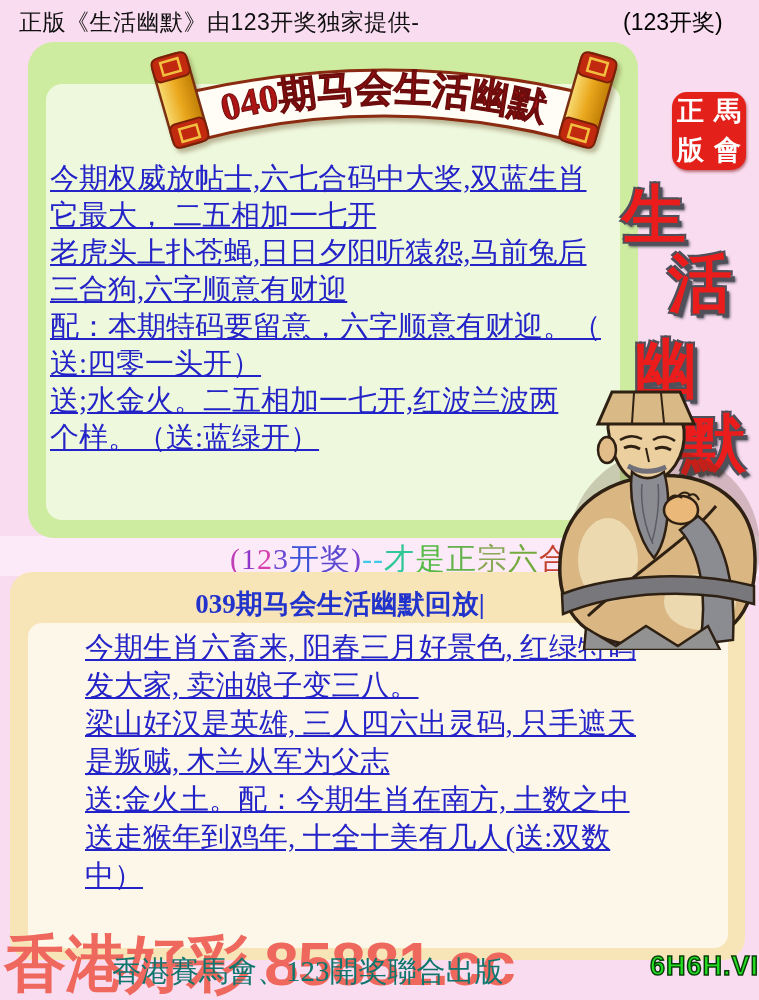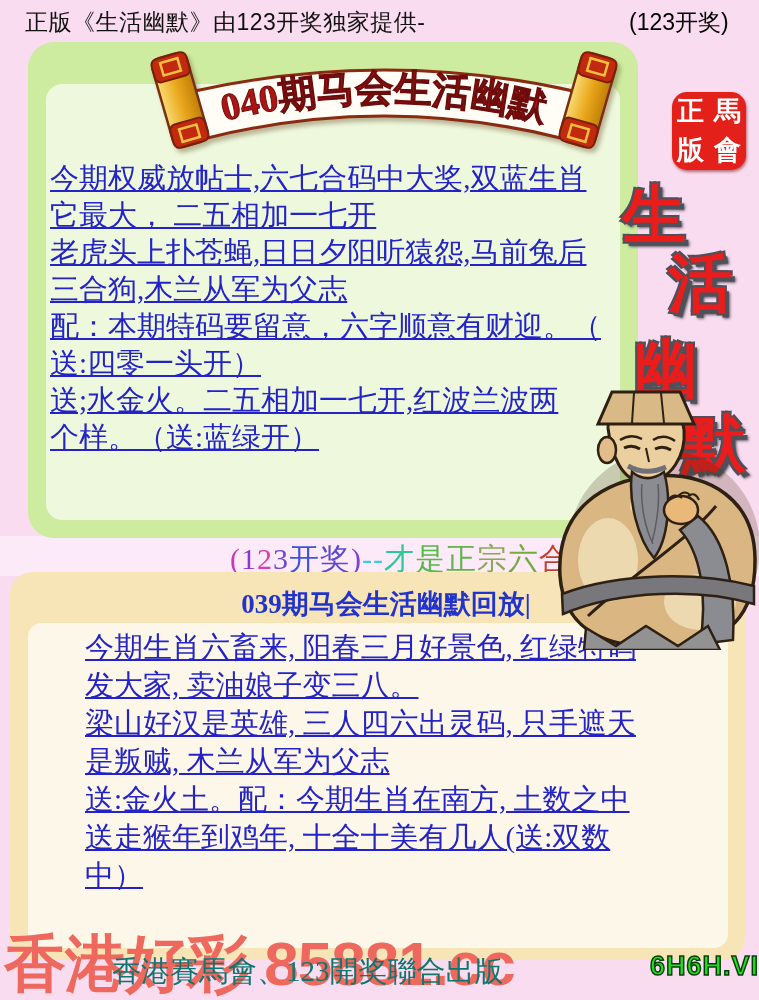--- a/index.html
+++ b/index.html
@@ -1,21 +1,21 @@
 <!DOCTYPE html>
 <html><head>
 <meta charset="utf-8">
 <style>
   html,body{margin:0;padding:0;}
   body{width:759px;height:1000px;position:relative;overflow:hidden;
        background:#fadcf0;font-family:"Liberation Sans",sans-serif;}
   .abs{position:absolute;}
 
   
-  .top-header{left:12px;top:0;width:719px;height:40px;z-index:3;padding-left:8px;}
+  .top-header{left:6px;top:0;width:719px;height:40px;z-index:3;padding-left:8px;}
   .hdr-left{left:13px;top:7px;font-size:23px;color:#111;letter-spacing:0.5px;}
   .hdr-right{left:617px;top:7px;font-size:23px;color:#000000;}
 
   
   .green-box{left:28px;top:42px;width:610px;height:496px;background:#cdeca0;
              border-radius:26px;z-index:2;}
   .green-inner{left:18px;top:42px;width:574px;height:436px;background:#eef8dd;
                border-radius:16px;}
   .cur-text{left:4px;top:76px;width:560px;color:#2323c8;
             font-family:"Liberation Serif",serif;font-size:29px;line-height:37px;
@@ -45,21 +45,21 @@
 
   
   .band{left:0;top:536px;width:759px;height:40px;background:#fdeaf8;z-index:1;}
   .band-text{position:absolute;right:158px;top:3px;font-size:30px;
              font-family:"Liberation Serif",serif;letter-spacing:1px;white-space:nowrap;}
 
   
   .orange-box{left:10px;top:572px;width:735px;height:388px;background:#f7e5b8;
               border-radius:22px;z-index:2;}
   .orange-title{left:0;top:14px;width:660px;text-align:center;color:#2233cc;
-                font-family:"Liberation Serif",serif;font-size:27px;font-weight:bold;padding-left:46px;}
+                font-family:"Liberation Serif",serif;font-size:27px;font-weight:bold;}
   .orange-inner{left:18px;top:51px;width:700px;height:325px;background:#fdf7e9;
                 border-radius:14px;}
   .prev-text{left:57px;top:5px;width:630px;color:#2323c8;
              font-family:"Liberation Serif",serif;font-size:29px;line-height:38px;
              font-weight:500;}
 
   
   .mascot-svg{left:550px;top:388px;width:209px;height:262px;z-index:10;}
 
   
@@ -77,21 +77,21 @@
   <div class="abs hdr-left">正版《生活幽默》由123开奖独家提供-</div>
   <div class="abs hdr-right">(123开奖)</div>
 </div>
 
 <div class="abs green-box">
   <div class="abs green-inner">
     <div class="abs cur-text">
         <div class="tline">今期权威放帖士,六七合码中大奖,双蓝生肖</div>
         <div class="tline">它最大， 二五相加一七开</div>
         <div class="tline">老虎头上扑苍蝇,日日夕阳听猿怨,马前兔后</div>
-        <div class="tline">三合狗,木兰从军为父志</div>
+        <div class="tline">三合狗,六字顺意有财迎</div>
         <div class="tline">配：本期特码要留意，六字顺意有财迎。（</div>
         <div class="tline">送:四零一头开）</div>
         <div class="tline">送;水金火。二五相加一七开,红波兰波两</div>
         <div class="tline">个样。（送:蓝绿开）</div>
       </div>
   </div>
 </div>
 
 <svg class="abs banner-svg" viewBox="0 0 492 108">
   <defs>

